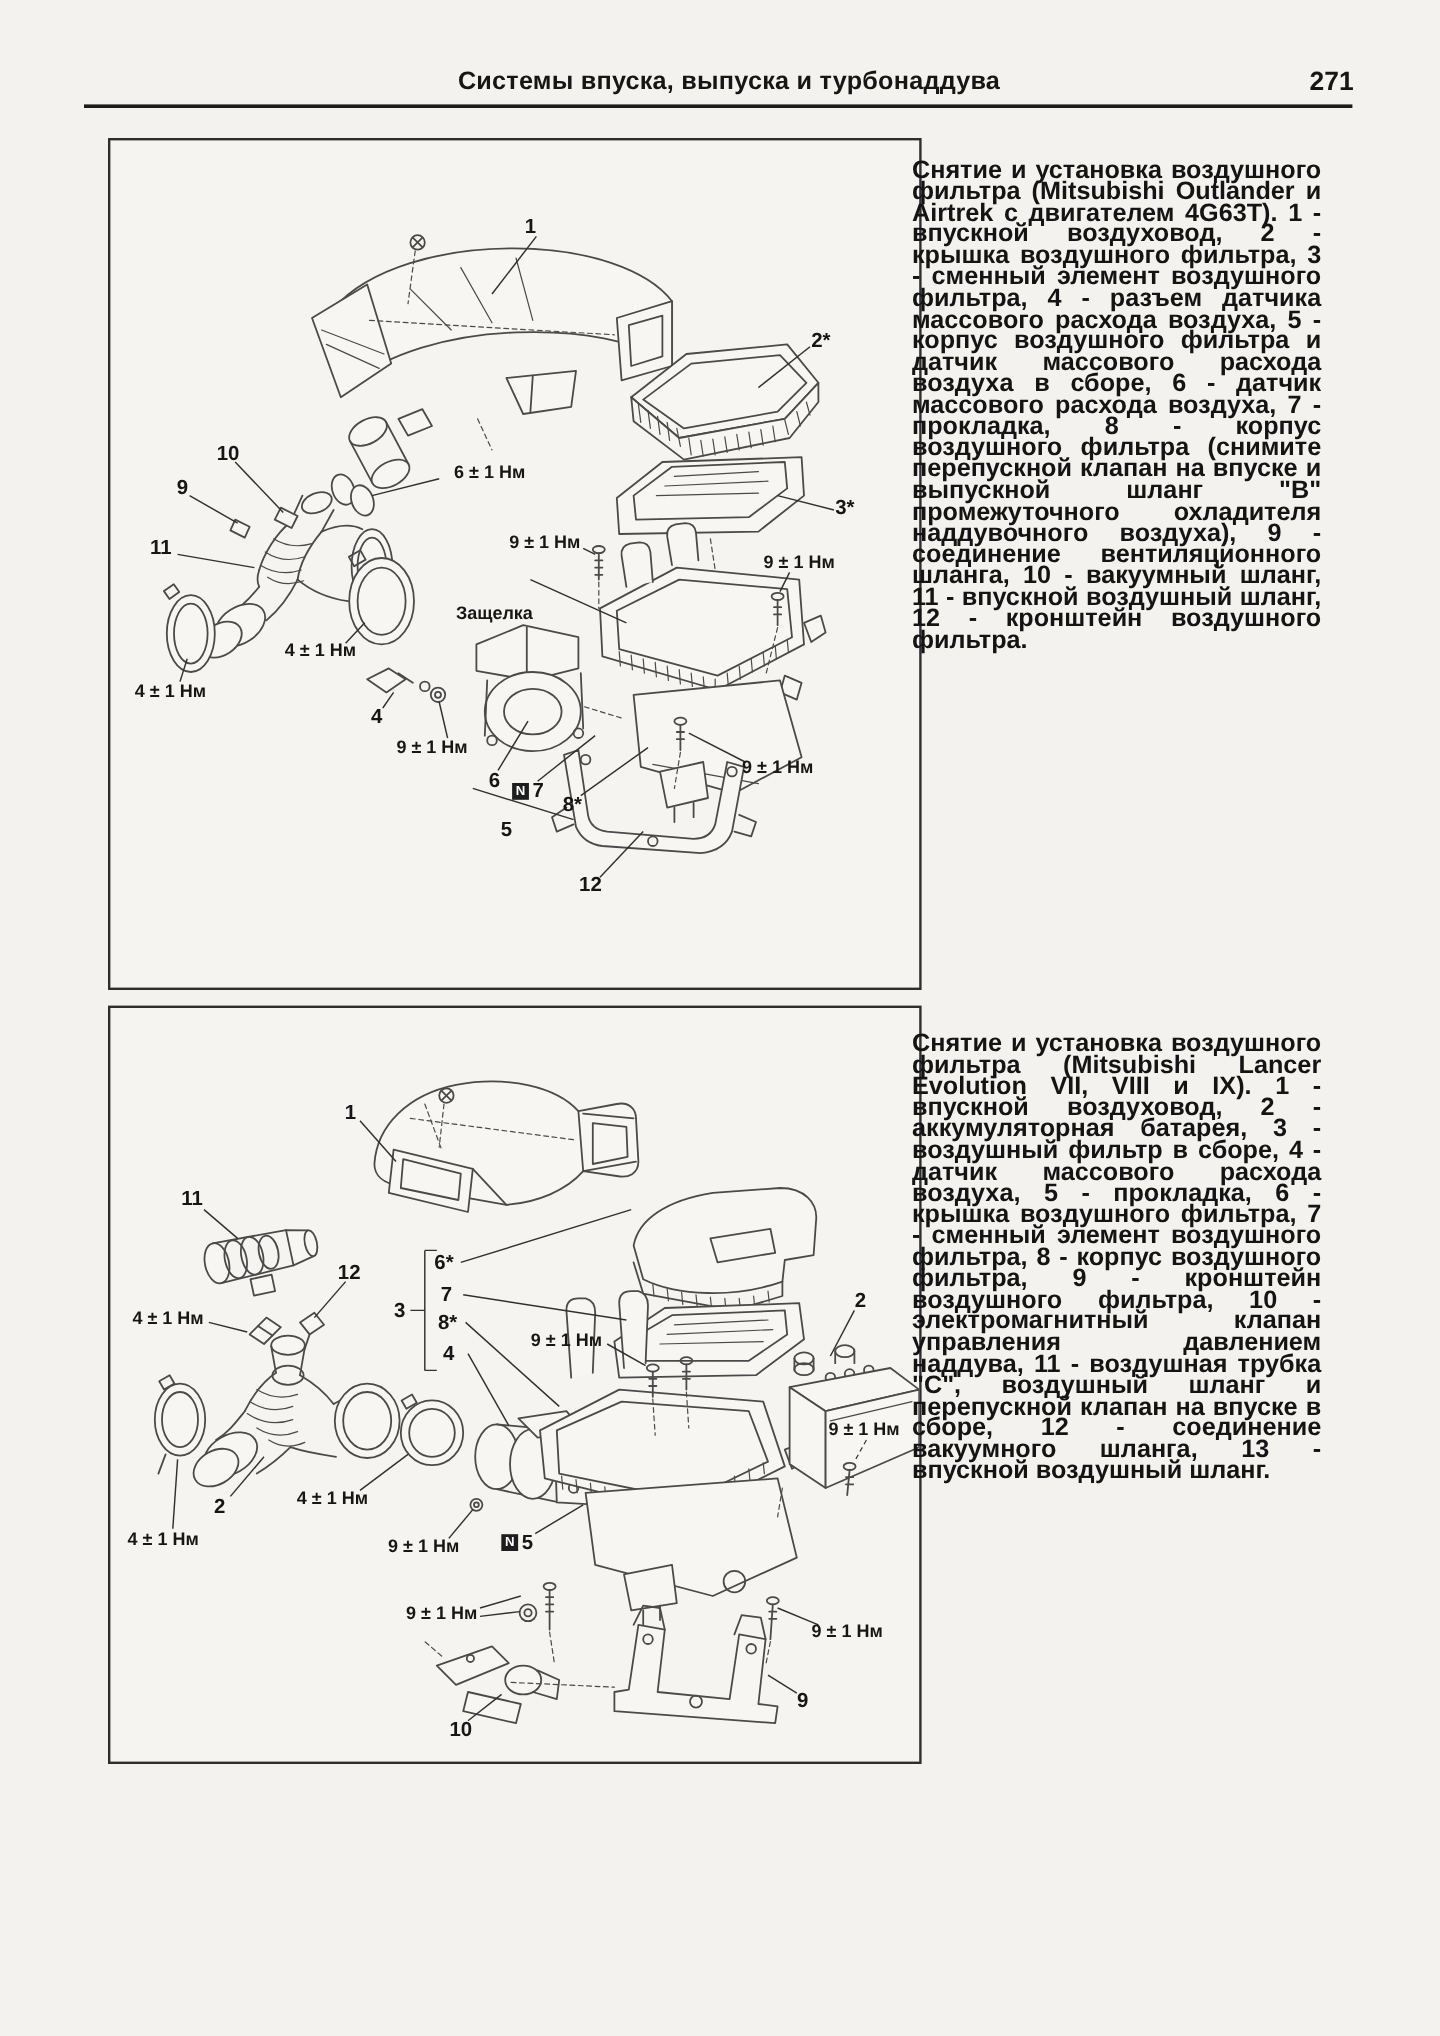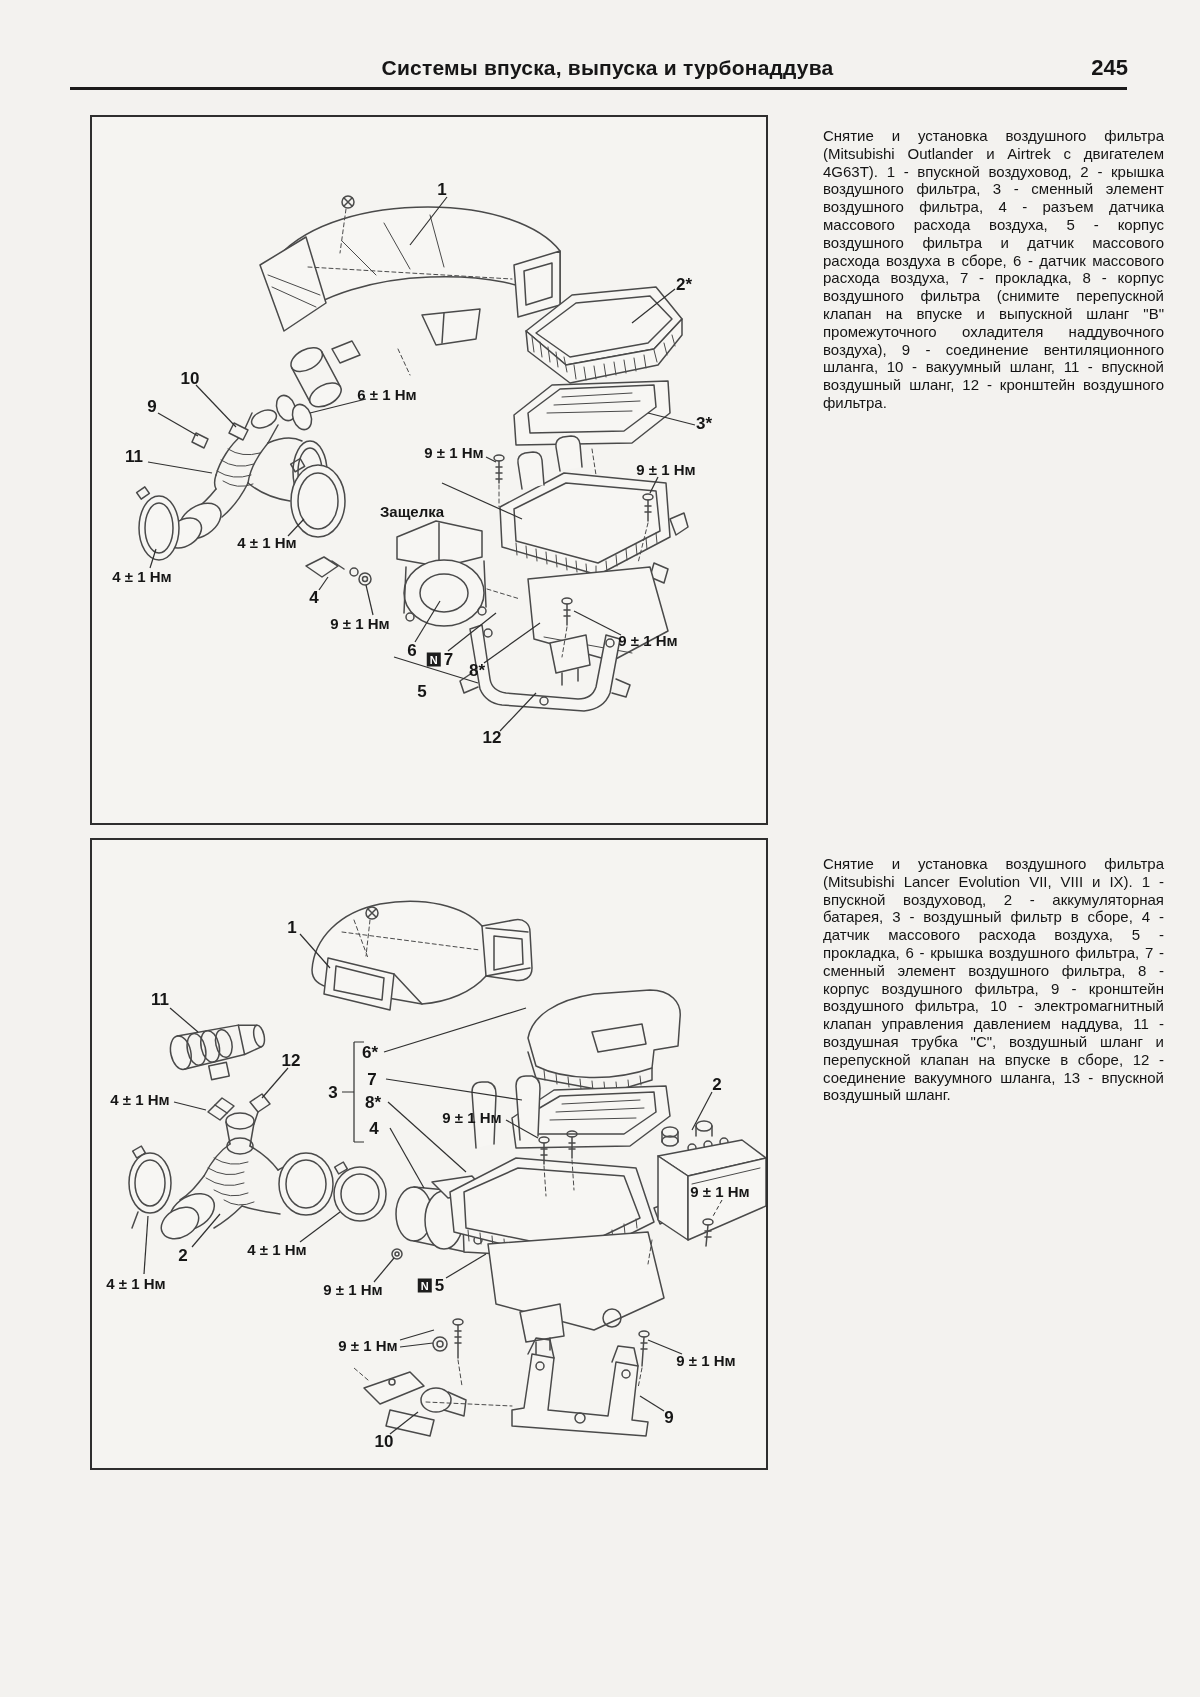--- a/index.html
+++ b/index.html
@@ -51,32 +51,32 @@
   .dlabel.torque { font-size:15px; }
   .dlabel.text { font-size:15px; }
   .dlabel.nbox { font-size:17px; display:flex; align-items:center; gap:3px; }
   .nbox-n {
     display:inline-block; width:14px; height:14px; background:#1d1d1d;
     color:#ffffff; font-size:11px; line-height:14px; text-align:center;
     font-weight:bold;
   }
   
   .desc {
-    position:absolute; left:823px; width:341px;
-    font-size:15px; line-height:17.8px; font-weight:normal;
+    position:absolute; left:760px; width:341px;
+    font-size:21px; line-height:17.8px; font-weight:bold;
     text-align:justify; color:#141414;
   }
   #desc1 { top:112px; }
   #desc2 { top:840px; }
 </style>
 </head>
 <body>
 
 <div class="hdr-title">Системы впуска, выпуска и турбонаддува</div>
-<div class="page-num">245</div>
+<div class="page-num">271</div>
 <div class="hdr-rule"></div>
 
 <div class="figbox" id="fig1">
   <svg width="674" height="706" viewBox="0 0 674 706">
     <g class="art">
 
       <path class="fillw" d="M186,140 C216,106 276,90 336,90 C398,90 448,108 468,134 L468,188 C438,166 390,158 338,160 C282,162 230,178 202,202 L186,188 Z"></path>
       <path d="M186,140 L202,202"></path>
       <path class="fillw" d="M168,148 L214,120 L234,186 L192,214 Z"></path>
       <path class="thin" d="M176,158 L228,178 M180,170 L224,190"></path>
@@ -200,21 +200,21 @@
       <path d="M408,614 L444,576"></path>
     </g>
   </svg>
   <div class="label-layer">
       <span class="dlabel num" style="left: 350px; top: 72px;">1</span>
       <span class="dlabel num" style="left: 592px; top: 167px;">2*</span>
       <span class="dlabel num" style="left: 612px; top: 306px;">3*</span>
       <span class="dlabel num" style="left: 98px; top: 261px;">10</span>
       <span class="dlabel num" style="left: 60px; top: 289px;">9</span>
       <span class="dlabel num" style="left: 42px; top: 339px;">11</span>
-      <span class="dlabel torque" style="left: 295px; top: 277px; text-align: center;">6 ± 1 Нм</span>
+      <span class="dlabel torque" style="left: 316px; top: 277px; text-align: center;">6 ± 1 Нм</span>
       <span class="dlabel torque" style="left: 362px; top: 335px;">9 ± 1 Нм</span>
       <span class="dlabel text" style="left: 320px; top: 362px; margin-top: 32px;">Защелка</span>
       <span class="dlabel torque" style="left: 574px; top: 352px;">9 ± 1 Нм</span>
       <span class="dlabel torque" style="left: 175px; top: 425px;">4 ± 1 Нм</span>
       <span class="dlabel torque" style="left: 50px; top: 459px;">4 ± 1 Нм</span>
       <span class="dlabel num" style="left: 222px; top: 480px;">4</span>
       <span class="dlabel torque" style="left: 268px; top: 506px;">9 ± 1 Нм</span>
       <span class="dlabel num" style="left: 320px; top: 533px;">6</span>
       <span class="dlabel nbox" style="left: 348px; top: 542px;"><span class="nbox-n">N</span>7</span>
       <span class="dlabel num" style="left: 385px; top: 553px;">8*</span>

